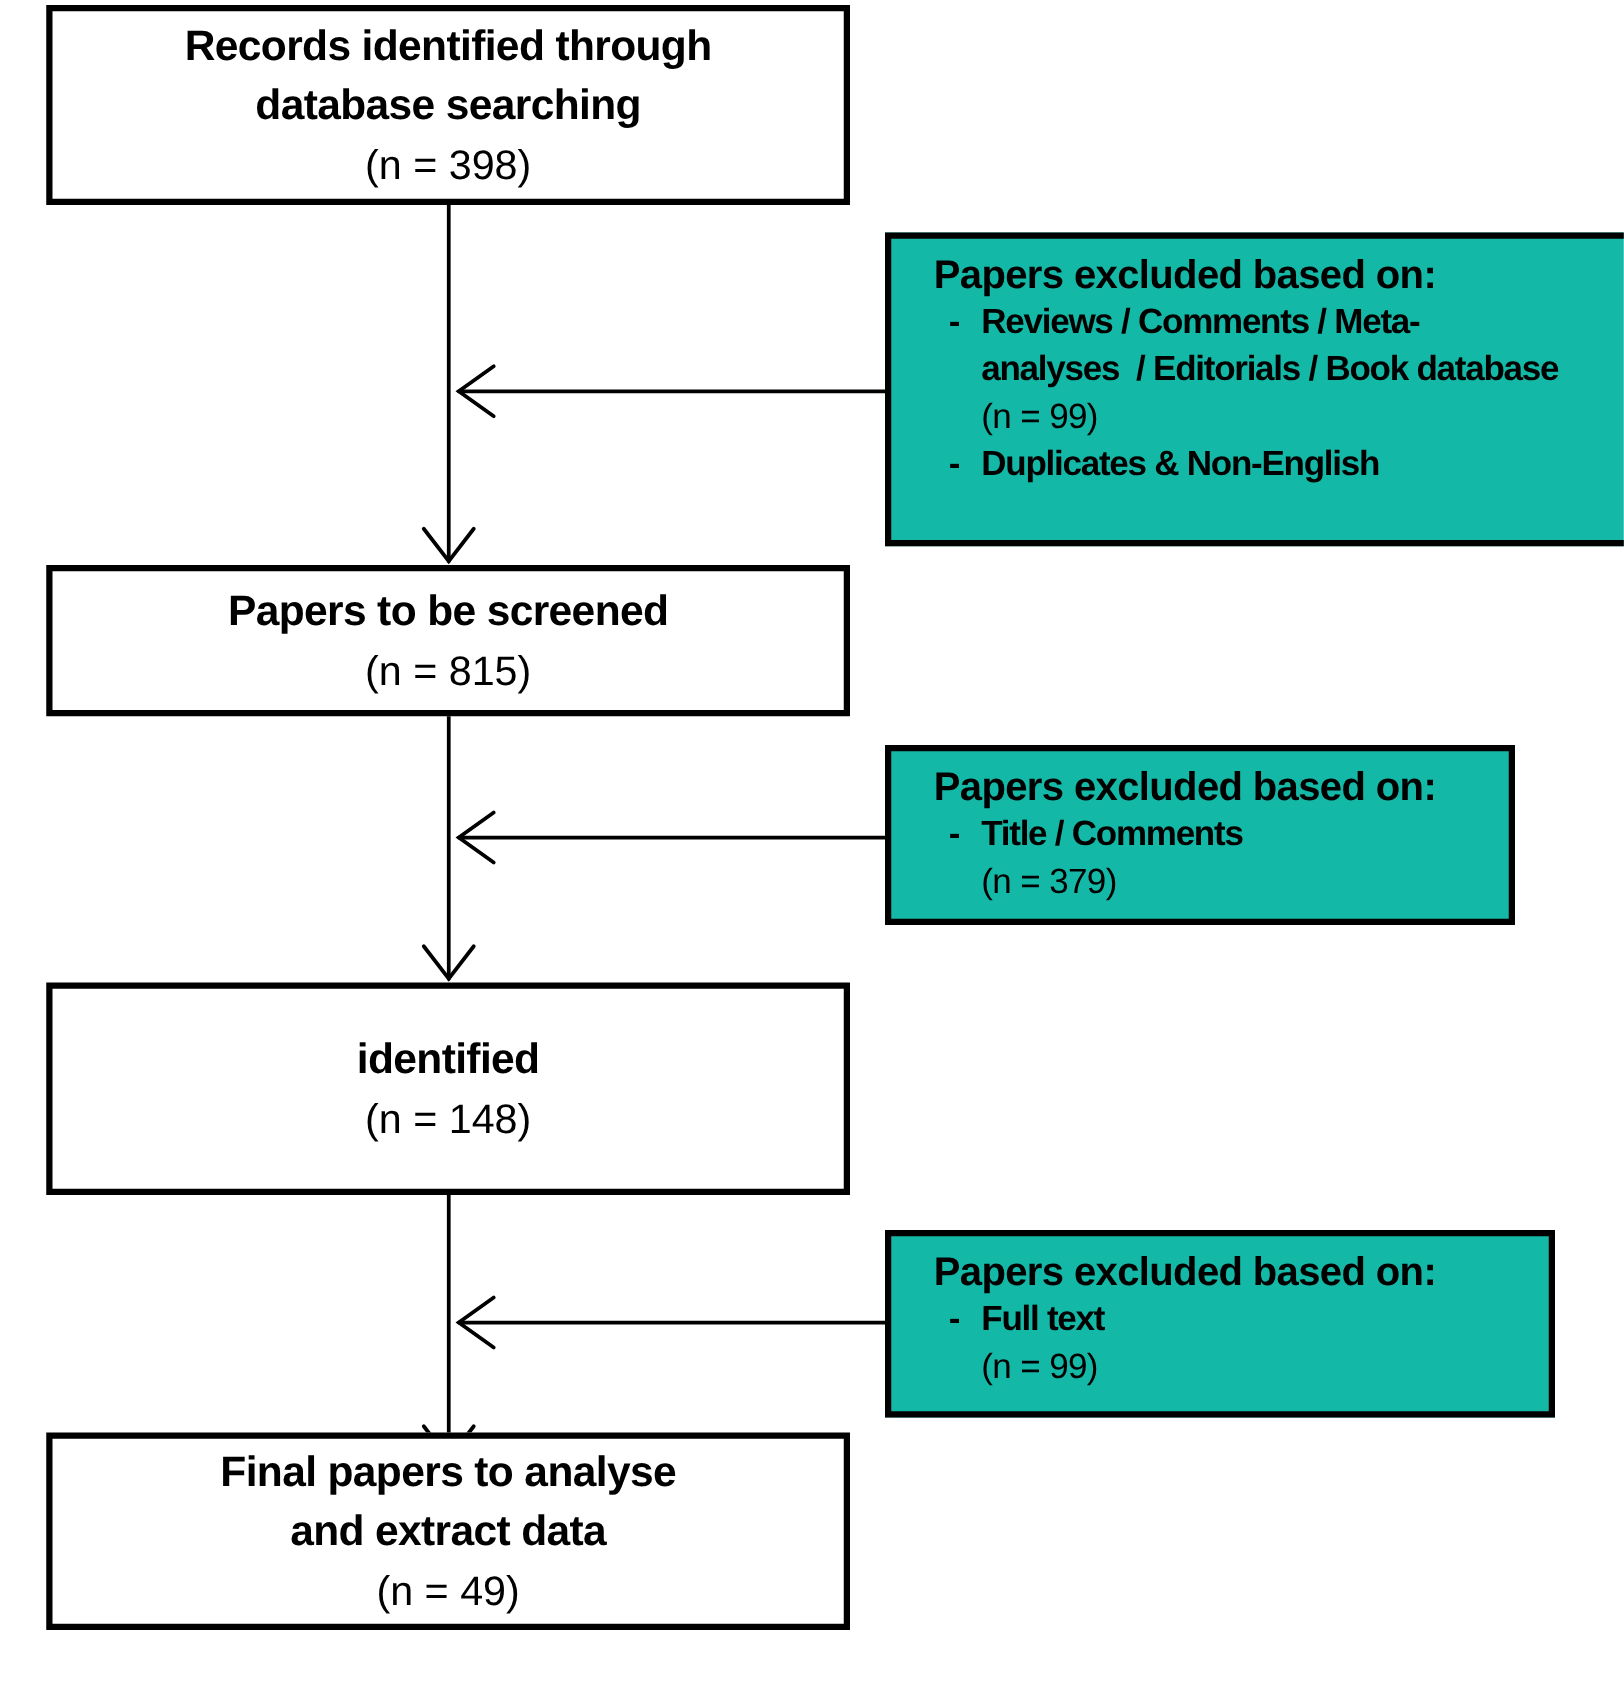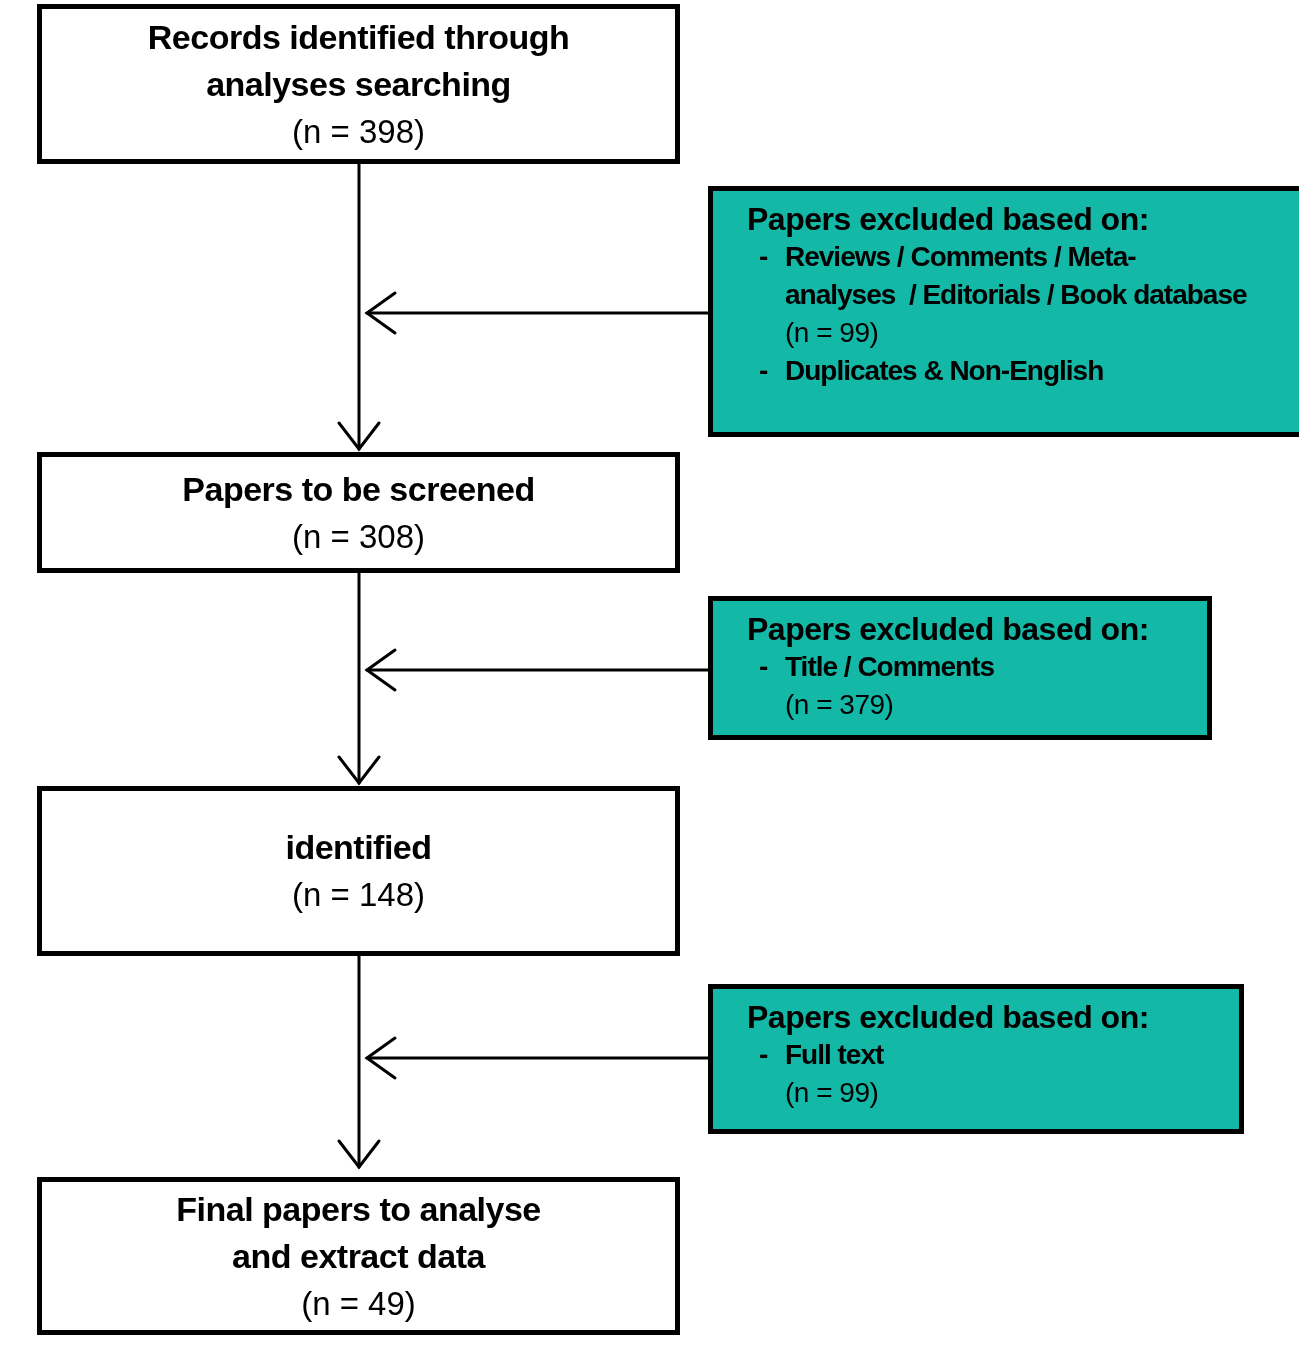--- a/index.html
+++ b/index.html
@@ -108,35 +108,35 @@
       <path d="M 676 670 H 335"></path>
       <path d="M 363 650 L 335 670 L 363 690"></path>
 
       <path d="M 676 1058 H 335"></path>
       <path d="M 363 1038 L 335 1058 L 363 1078"></path>
     </g>
   </svg>
 
   <div class="fbox" style="left:5px; top:4px; width:643px; height:160px;">
     <div class="fline">Records identified through</div>
-    <div class="fline">analyses searching</div>
+    <div class="fline">database searching</div>
     <div class="fcount">(n = 398)</div>
   </div>
 
   <div class="fbox" style="left:5px; top:452px; width:643px; height:121px;">
     <div class="fline">Papers to be screened</div>
-    <div class="fcount">(n = 308)</div>
+    <div class="fcount">(n = 815)</div>
   </div>
 
   <div class="fbox" style="left:5px; top:786px; width:643px; height:170px;">
     <div class="fline">identified</div>
     <div class="fcount">(n = 148)</div>
   </div>
 
-  <div class="fbox" style="left:5px; top:1177px; width:643px; height:158px;">
+  <div class="fbox" style="left:5px; top:1146px; width:643px; height:158px;">
     <div class="fline">Final papers to analyse</div>
     <div class="fline">and extract data</div>
     <div class="fcount">(n = 49)</div>
   </div>
 
   <div class="ebox" style="left:676px; top:186px; width:612px; height:251px;">
     <div class="etitle">Papers excluded based on:</div>
     <div class="eitem">
       <span class="dash">-</span>
       <span class="econtent">

